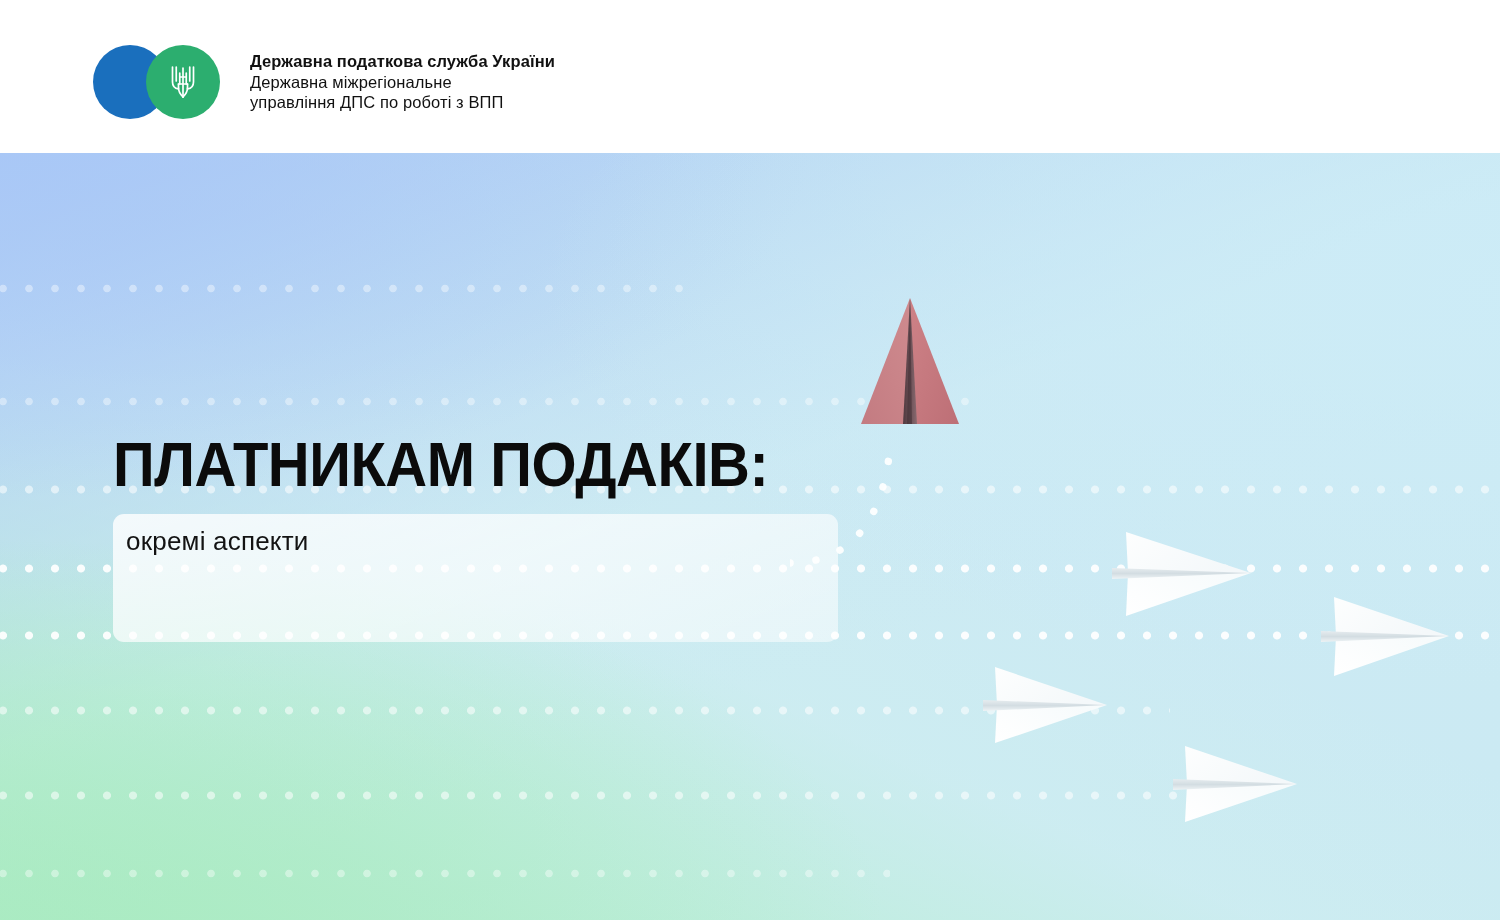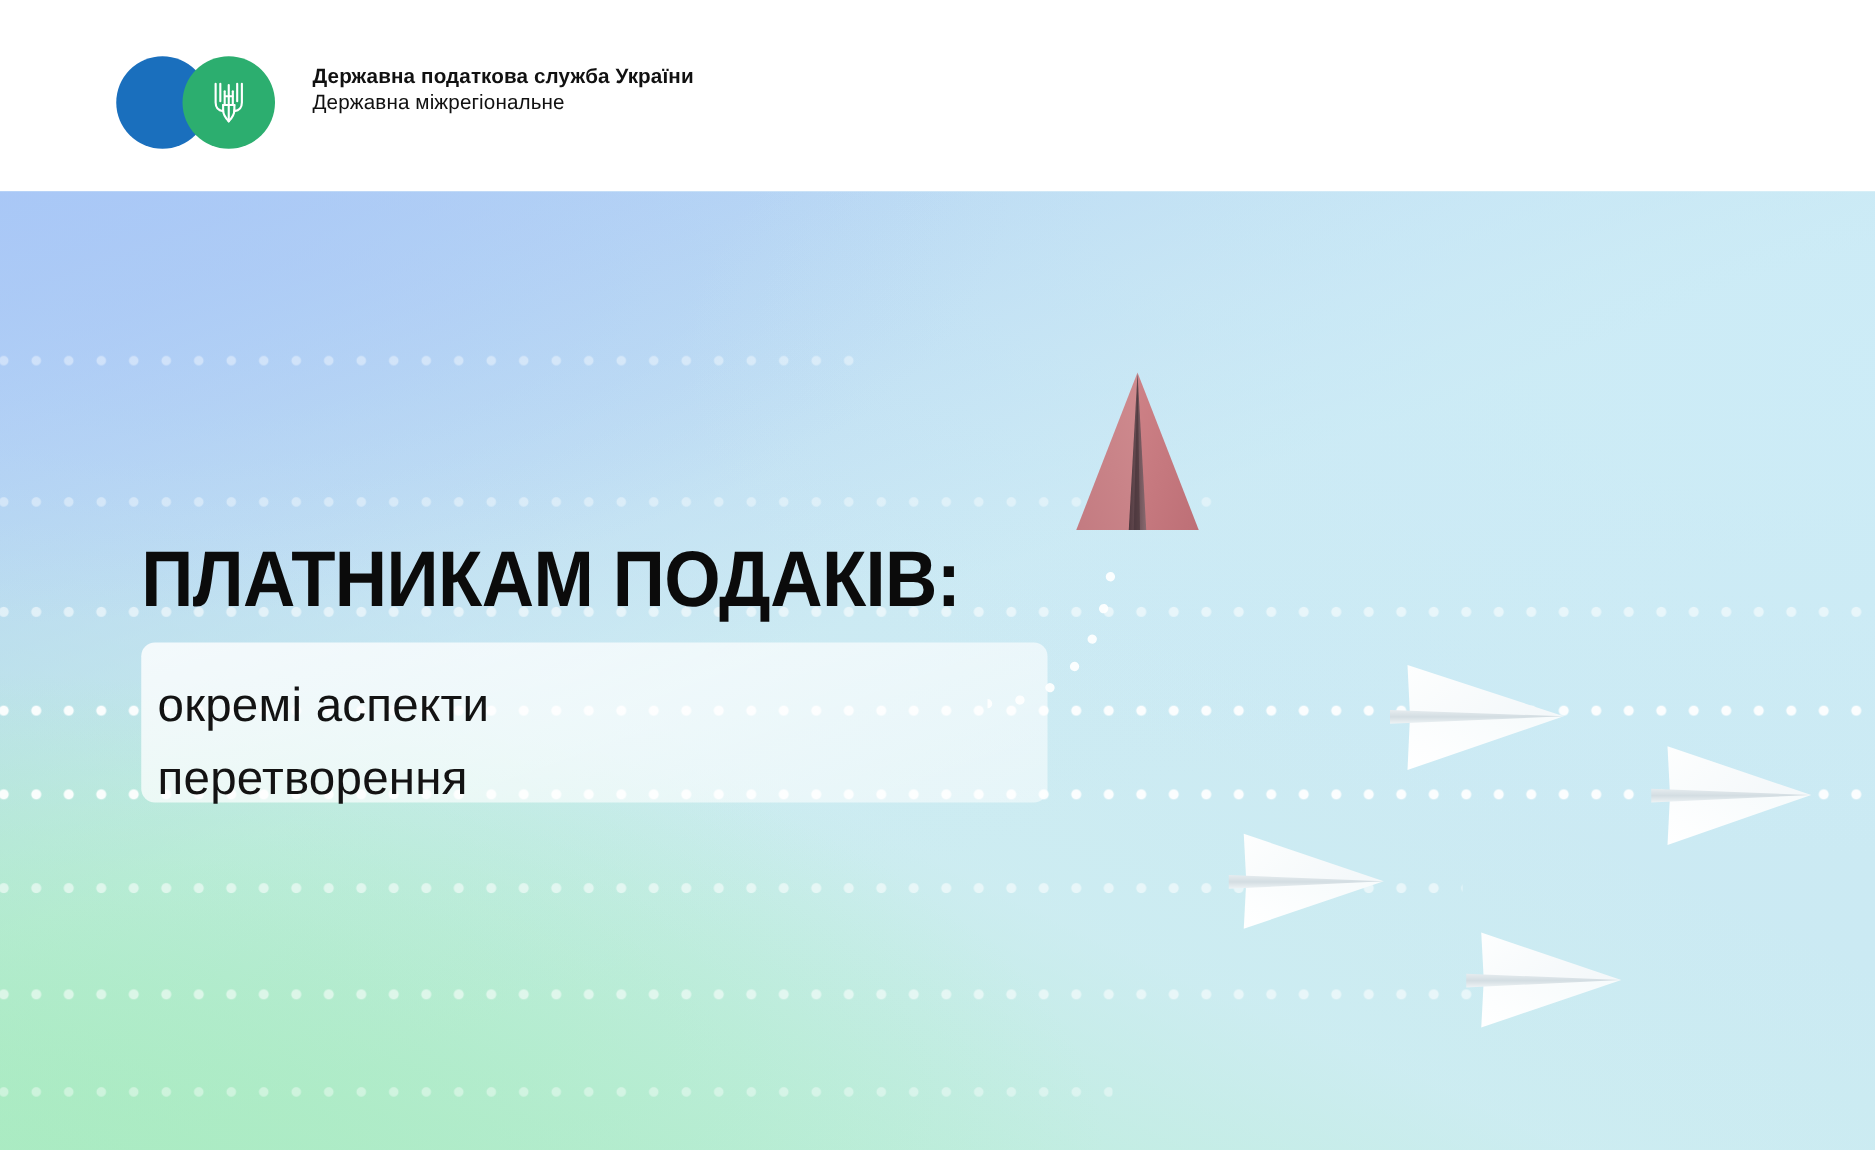--- a/index.html
+++ b/index.html
@@ -134,23 +134,23 @@
   .subtitle-box {
     position:absolute;
     left:113px; top:514px;
     width:725px; height:128px;
     background:linear-gradient(160deg, rgba(255,255,255,0.82) 0%, rgba(255,255,255,0.66) 55%, rgba(255,255,255,0.5) 100%);
     border-radius:11px;
     z-index:5;
   }
   .subtitle {
     position:absolute;
-    left:126px; top:536px;
+    left:126px; top:512px;
     width:700px;
-    font-size:38px;
+    font-size:26px;
     line-height:58px;
     color:#131313;
     letter-spacing:0.2px;
     z-index:6;
   }
 
   
   .plane { position:absolute; }
   .plane svg { display:block; }
 </style>
@@ -181,20 +181,21 @@
               <path d="M36.5 22 L36.5 44"></path>
               <path d="M24 30 L36 30"></path>
             </g>
           </svg>
         </div>
       </div>
 
       <div class="org-text">
         <div class="org-line bold">Державна податкова служба України</div>
         <div class="org-line">Державна міжрегіональне</div>
+        <div class="org-line">управління ДПС по роботі з ВПП</div>
       </div>
 
     </div>
   </div>
 
   <div class="hero">
 
     <div class="hero-bg"></div>
     <div class="hero-bg-2"></div>
 
@@ -282,16 +283,15 @@
       </svg>
     </div>
 
   </div>
 
   <div class="headline">ПЛАТНИКАМ ПОДАКІВ:</div>
 
   <div class="subtitle-box"></div>
   <div class="subtitle">
     <div>окремі аспекти</div>
-    <div>перетворення</div>
   </div>
 
 </div>
 
 </body></html>

